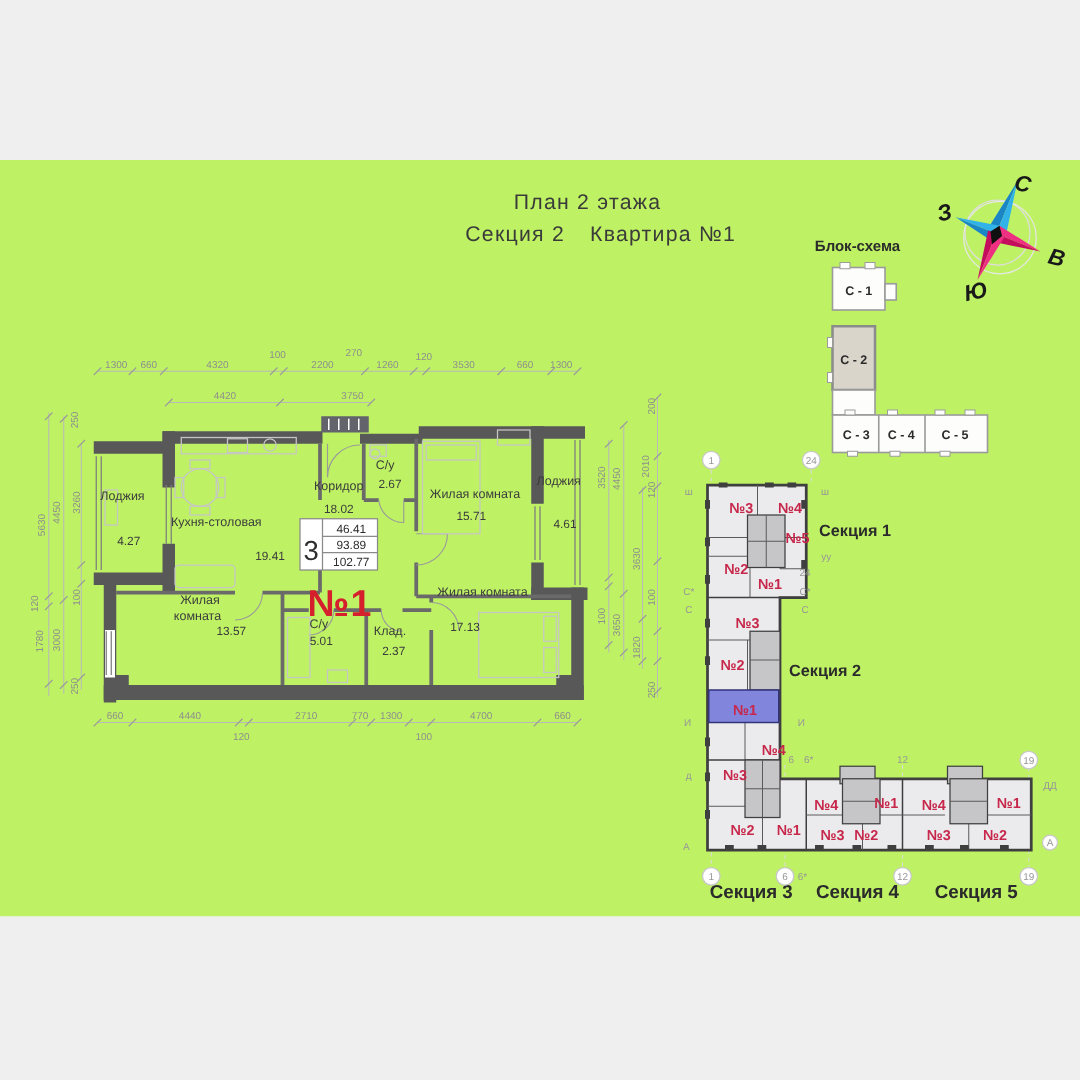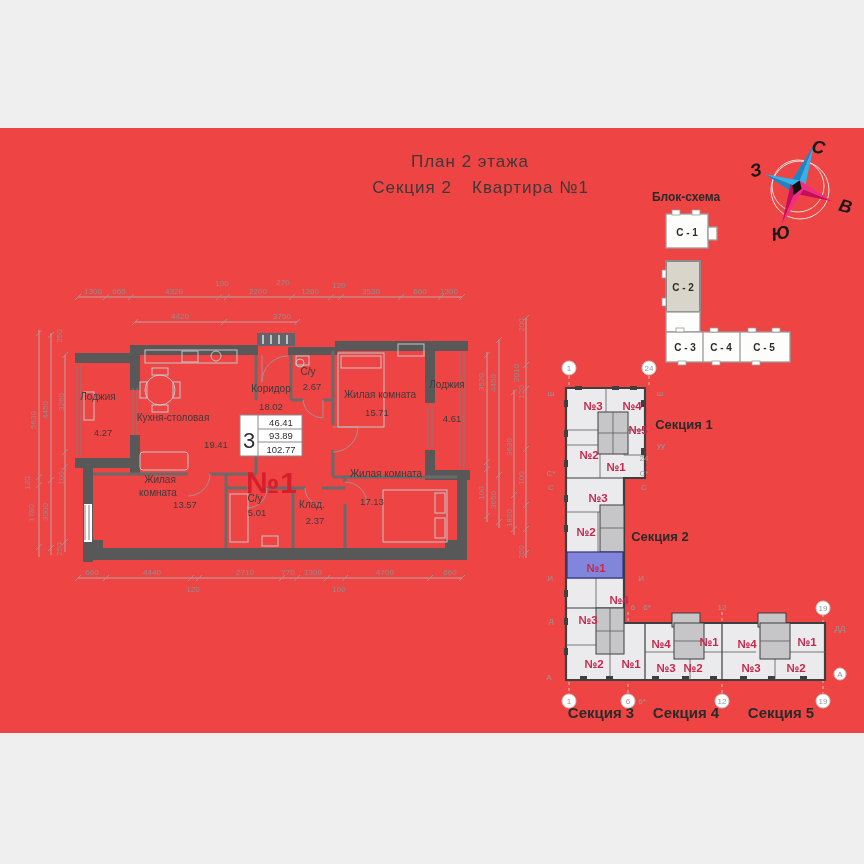--- a/index.html
+++ b/index.html
@@ -1,16 +1,16 @@
 <!DOCTYPE html>
 <html><head>
 <meta charset="utf-8">
 <style>
   html,body{margin:0;padding:0;background:#fff;}
-  #stage{position:relative;width:864px;height:864px;background:#ef4444;overflow:hidden;}
+  #stage{position:relative;width:864px;height:864px;background:#bef264;overflow:hidden;}
   svg{position:absolute;left:0;top:0;}
   text{font-family:"Liberation Sans",sans-serif;}
   .t-title{font-size:17px;fill:#3a3a3a;letter-spacing:1px;}
   .t-room{font-size:10px;fill:#3c3c3c;}
   .t-area{font-size:9.5px;fill:#3c3c3c;}
   .t-dim{font-size:8px;fill:#8e8e8e;}
   .t-stamp{font-size:9.5px;fill:#2e2e2e;}
   .t-stamp-big{font-size:22px;fill:#2e2e2e;}
   .t-apt{font-size:11.5px;font-weight:bold;fill:#c7274a;}
   .t-aptbig{font-size:30px;font-weight:bold;fill:#d51f2c;letter-spacing:1px;}

